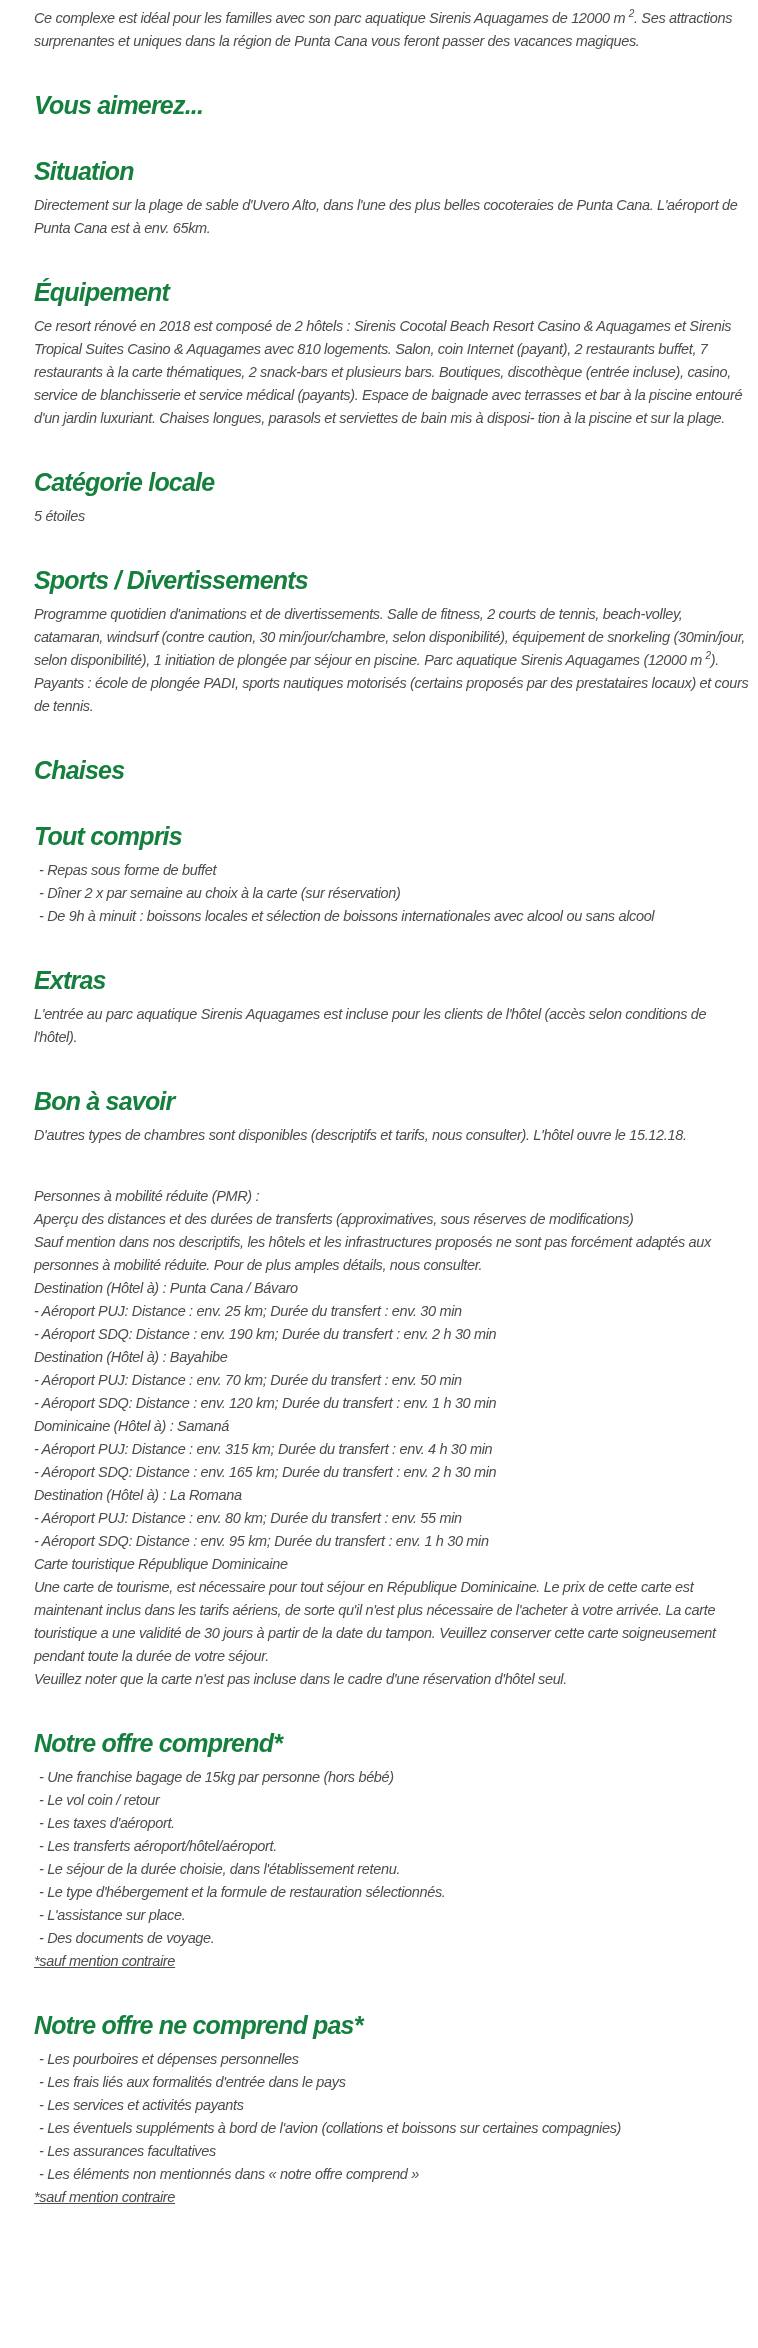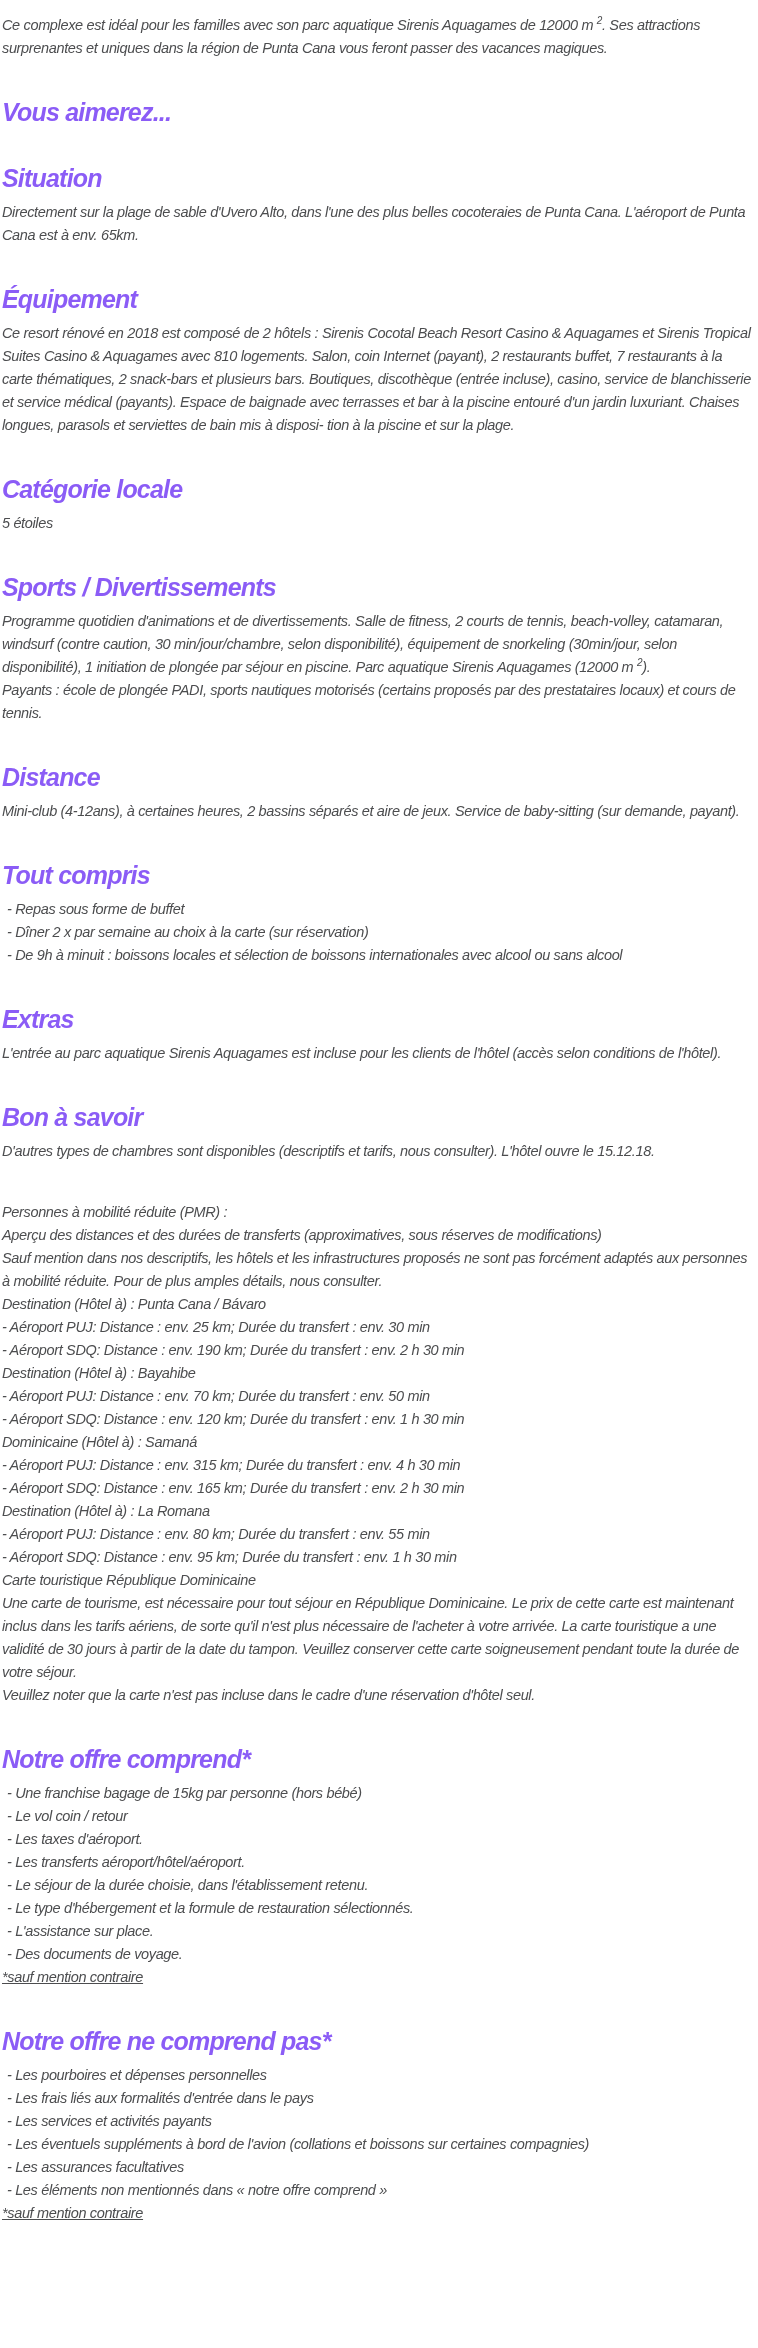--- a/index.html
+++ b/index.html
@@ -2,23 +2,23 @@
 <html><head>
 <meta charset="utf-8">
 <style>
   html, body { margin:0; padding:0; }
   body {
     width:758px; height:2348px; overflow:hidden; background:#ffffff;
     font-family:"Liberation Sans","DejaVu Sans",sans-serif;
     font-style:italic; color:#4c4d4f;
     font-size:14.5px; line-height:23px; letter-spacing:-0.35px;
   }
-  .content { padding:14px 6px 0 2px; }
+  .content { padding:7px 6px 0 2px;margin-left:32px; }
   h2.sec {
-    color:#8b5cf6; font-size:25px; line-height:28px; font-weight:bold;
+    color:#15803d; font-size:25px; line-height:28px; font-weight:bold;
     font-style:italic; margin:38px 0 9px 0; letter-spacing:-0.8px;
   }
   p { margin:0; }
   .list { padding-left:5px; }
   .pmr { margin-top:38px; }
   .b { font-weight:normal; }
   sup { font-size:10px; line-height:0; }
   .footnote { padding-left:0;text-decoration:underline; }
 </style>
 </head>
@@ -35,22 +35,21 @@
 
   <h2 class="sec">Équipement</h2>
   <p>Ce resort rénové en 2018 est composé de 2 hôtels : Sirenis Cocotal Beach Resort Casino &amp; Aquagames et Sirenis Tropical Suites Casino &amp; Aquagames avec 810 logements. Salon, coin Internet (payant), 2 restaurants buffet, 7 restaurants à la carte thématiques, 2 snack-bars et plusieurs bars. Boutiques, discothèque (entrée incluse), casino, service de blanchisserie et service médical (payants). Espace de baignade avec terrasses et bar à la piscine entouré d'un jardin luxuriant. Chaises longues, parasols et serviettes de bain mis à disposi- tion à la piscine et sur la plage.</p>
 
   <h2 class="sec">Catégorie locale</h2>
   <p>5 étoiles</p>
 
   <h2 class="sec">Sports / Divertissements</h2>
   <p><span>Programme quotidien d'animations et de divertissements. Salle de fitness, 2 courts de tennis, beach-volley, catamaran, windsurf (contre caution, 30 min/jour/chambre, selon disponibilité), équipement de snorkeling (30min/jour, selon disponibilité), 1 initiation de plongée par séjour en piscine. Parc aquatique Sirenis Aquagames (12000 m </span><sup>2</sup><span>).</span><br><span>Payants : école de plongée PADI, sports nautiques motorisés (certains proposés par des prestataires locaux) et cours de tennis.</span></p>
 
-  <h2 class="sec">Distance</h2>
-  <p>Mini-club (4-12ans), à certaines heures, 2 bassins séparés et aire de jeux. Service de baby-sitting (sur demande, payant).</p>
+  <h2 class="sec">Chaises</h2>
 
   <h2 class="sec">Tout compris</h2>
   <div class="list">
     <p>- Repas sous forme de buffet</p>
     <p>- Dîner 2 x par semaine au choix à la carte (sur réservation)</p>
     <p>- De 9h à minuit : boissons locales et sélection de boissons internationales avec alcool ou sans alcool</p>
   </div>
 
   <h2 class="sec">Extras</h2>
   <p>L'entrée au parc aquatique Sirenis Aquagames est incluse pour les clients de l'hôtel (accès selon conditions de l'hôtel).</p>

